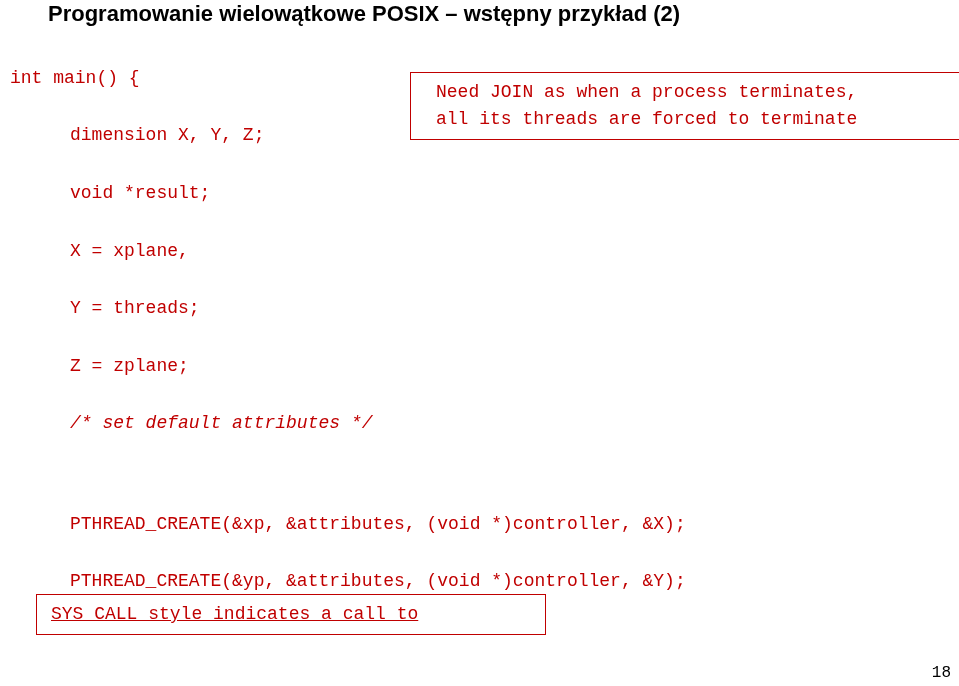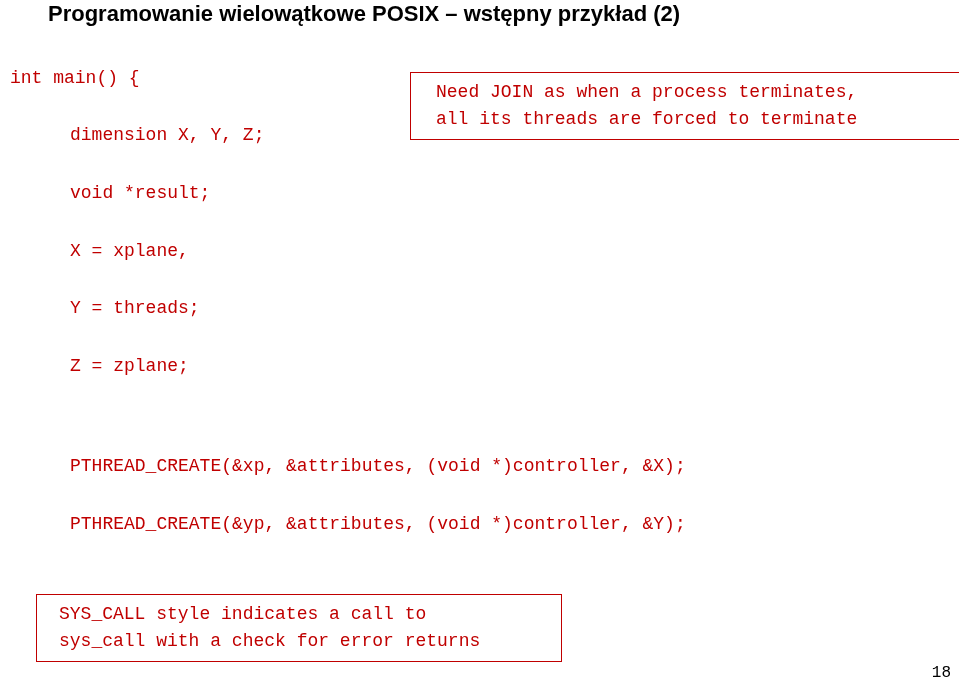--- a/index.html
+++ b/index.html
@@ -46,26 +46,27 @@
     line-height: 1.5;
     color: #c00000;
     background: #fff;
   }
   .callout2 {
     position: absolute;
     left: 36px;
     top: 594px;
     width: 480px;
     border: 1.5px solid #c00000;
-    padding: 6px 22px;
+    padding: 6px 14px;
     font-family: "Courier New", Courier, monospace;
     font-size: 18px;
     line-height: 1.5;
     color: #c00000;
     background: #fff;
+    text-decoration: underline;
   }
   .page-num {
     position: absolute;
     right: 8px;
     bottom: 4px;
     font-family: "Courier New", Courier, monospace;
     font-size: 16px;
     color: #000;
     margin-left: 24px;
   }
@@ -78,34 +79,34 @@
 
 <div class="title">Programowanie wielowątkowe POSIX – wstępny przykład (2)</div>
 
 <div class="code-block">
 <span class="code-line">int main() {</span>
 <span class="code-line code-indent">dimension X, Y, Z;</span>
 <span class="code-line code-indent">void *result;</span>
 <span class="code-line code-indent">X = xplane,</span>
 <span class="code-line code-indent">Y = threads;</span>
 <span class="code-line code-indent">Z = zplane;</span>
+<span class="code-line code-indent italic">/* set default attributes */</span>
 <div style="height:14px;"></div>
 <span class="code-line code-indent">PTHREAD_CREATE(&amp;xp, &amp;attributes, (void *)controller, &amp;X);</span>
 <span class="code-line code-indent">PTHREAD_CREATE(&amp;yp, &amp;attributes, (void *)controller, &amp;Y);</span>
 
 
 
 
 
 
 </div>
 
 <div class="callout1">
   <div>Need JOIN as when a process terminates,</div>
   <div>all its threads are forced to terminate</div>
 </div>
 
 <div class="callout2">
   <div>SYS_CALL style indicates a call to</div>
-  <div>sys_call with a check for error returns</div>
 </div>
 
 <div class="page-num">18</div>
 
 </body></html>

